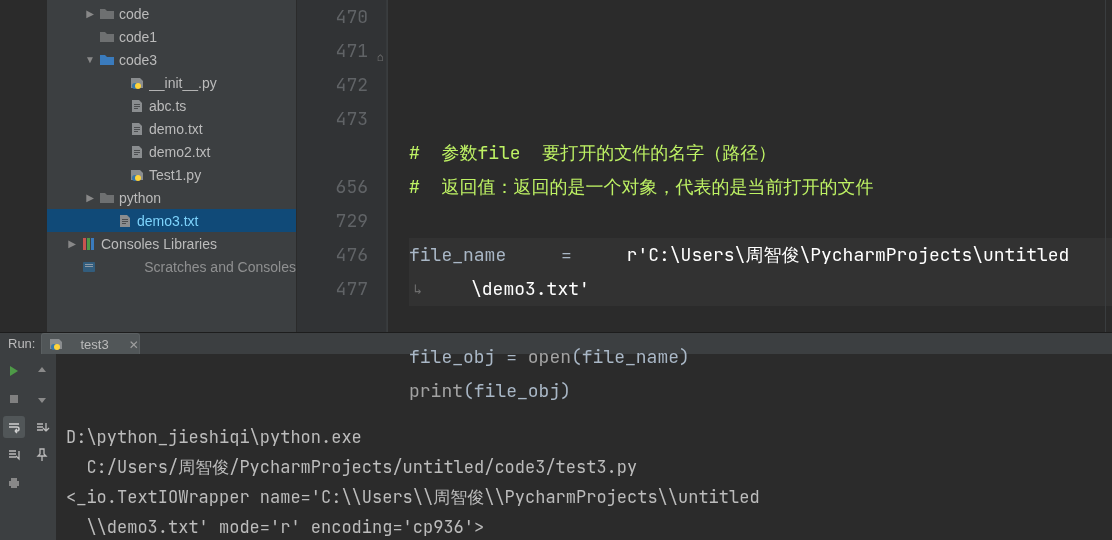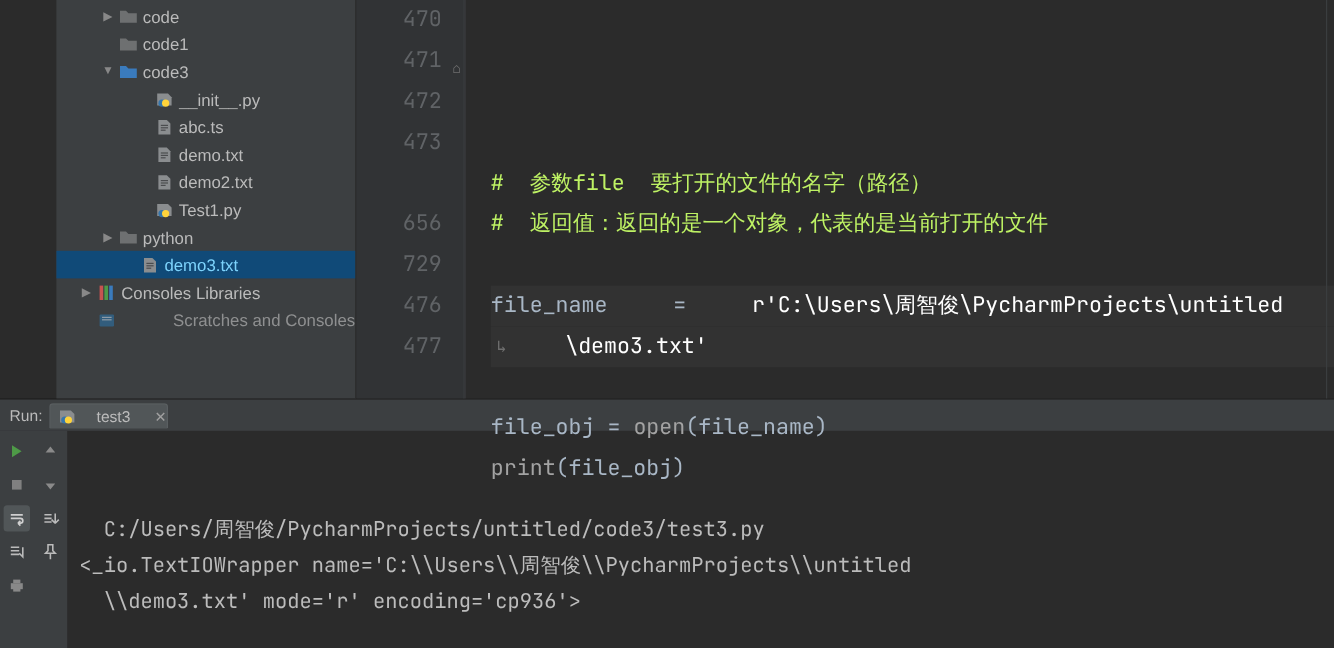--- a/index.html
+++ b/index.html
@@ -413,16 +413,16 @@
             </svg>
         </div>
         <div class="tb-btn">
           <svg viewBox="0 0 16 16">
               <path d="M6 2 L10 2 L10 7 L12 9 L4 9 L6 7 Z M8 9 L8 14" stroke="#bbb" stroke-width="1.3" fill="none"></path>
             </svg>
         </div>
       </div>
     </div>
     <div class="console" id="console">
-      <div>  C:/Users/周智俊/PycharmProjects/untitled/code3/test3.py</div><div>&lt;_io.TextIOWrapper name='C:\\Users\\周智俊\\PycharmProjects\\untitled</div><div>  \\demo3.txt' mode='r' encoding='cp936'&gt;</div><div></div>
+      <div>D:\python_jieshiqi\python.exe </div><div>  C:/Users/周智俊/PycharmProjects/untitled/code3/test3.py</div><div>&lt;_io.TextIOWrapper name='C:\\Users\\周智俊\\PycharmProjects\\untitled</div><div>  \\demo3.txt' mode='r' encoding='cp936'&gt;</div><div></div>
     </div>
   </div>
 </div>
 
 </body></html>

